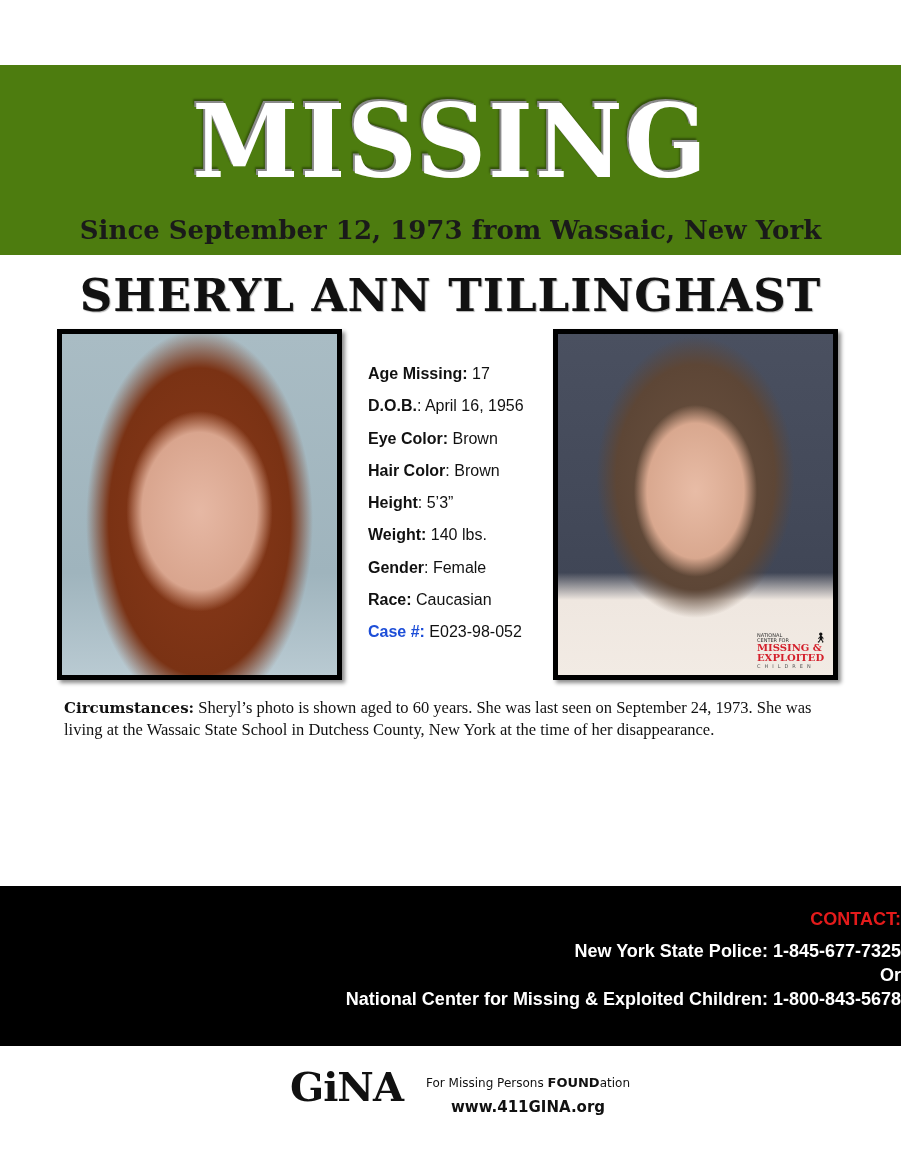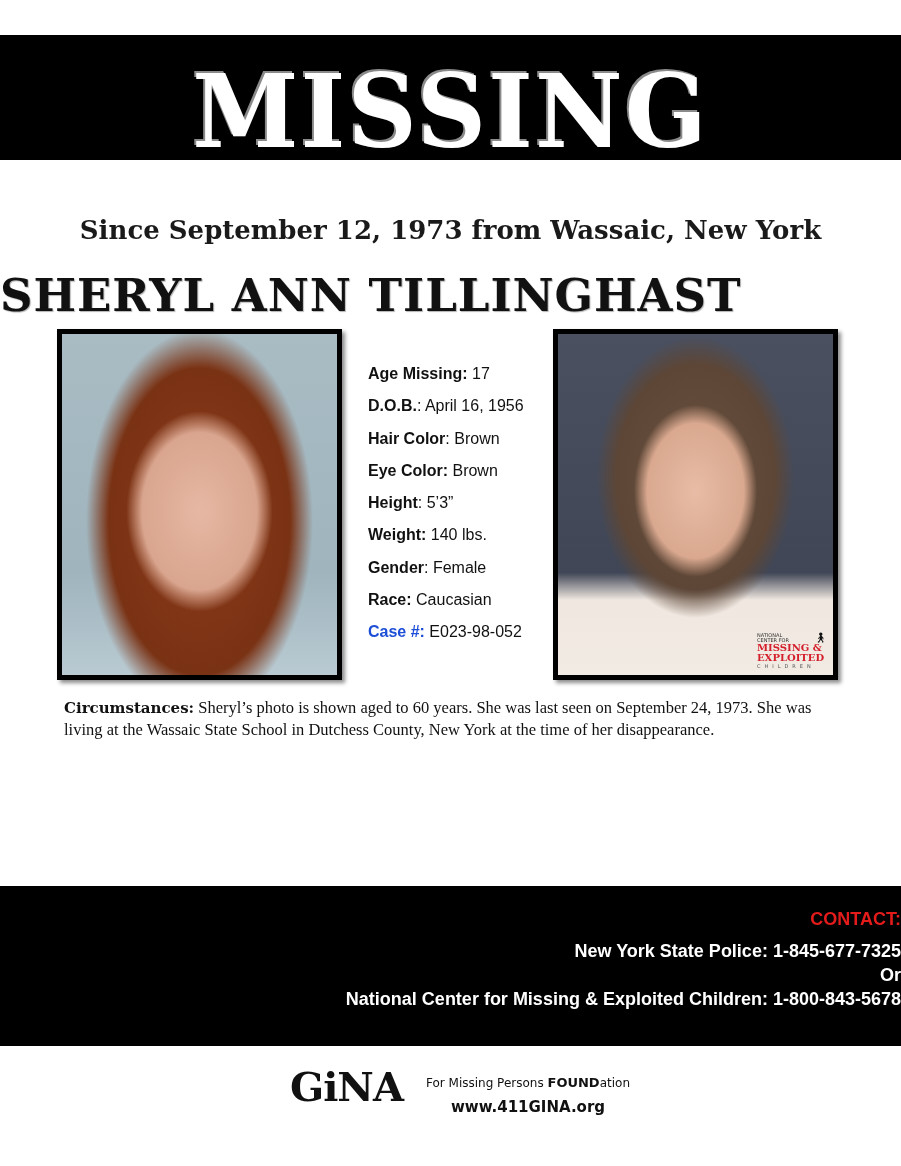--- a/index.html
+++ b/index.html
@@ -10,24 +10,24 @@
     body {
       width: 901px;
       height: 1166px;
       position: relative;
       overflow: hidden;
       font-family: "Liberation Sans", sans-serif;
     }
     .banner {
       position: absolute;
       left: 0;
-      top: 35px;
-      width: 901px;
-      height: 125px;
-      background: #000000;
+      top: 65px;
+      width: 901px;
+      height: 190px;
+      background: #4d7c0f;
     }
     .banner-title {
       position: absolute;
       left: 0;
       top: 22px;
       width: 901px;
       text-align: center;
       font-family: "DejaVu Serif", serif;
       font-weight: bold;
       font-size: 96px;
@@ -47,21 +47,21 @@
       font-weight: bold;
       font-size: 26px;
       line-height: 36px;
       color: #1a1a1a;
     }
     .name-line {
       position: absolute;
       left: 0;
       top: 266px;
       width: 901px;
-      text-align: left;
+      text-align: center;
       font-family: "DejaVu Serif", serif;
       font-weight: bold;
       font-size: 45px;
       line-height: 60px;
       color: #111111;
       letter-spacing: 1px;
       text-shadow: 1px 1px 1px rgba(0,0,0,0.3);
     }
     .photo-frame {
       position: absolute;
@@ -235,24 +235,24 @@
 <div class="photo-frame photo-left" title="Photo of Sheryl Ann Tillinghast at age 17"></div>
 
 <div class="details">
   <div class="detail-row">
     <span class="detail-label">Age Missing:</span><span> 17</span>
   </div>
   <div class="detail-row">
     <span class="detail-label">D.O.B.</span><span>: April 16, 1956</span>
   </div>
   <div class="detail-row">
+    <span class="detail-label">Eye Color:</span><span>  Brown</span>
+  </div>
+  <div class="detail-row">
     <span class="detail-label">Hair Color</span><span>:  Brown</span>
-  </div>
-  <div class="detail-row">
-    <span class="detail-label">Eye Color:</span><span>  Brown</span>
   </div>
   <div class="detail-row">
     <span class="detail-label">Height</span><span>:  5’3”</span>
   </div>
   <div class="detail-row">
     <span class="detail-label">Weight:</span><span>  140 lbs.</span>
   </div>
   <div class="detail-row">
     <span class="detail-label">Gender</span><span>:  Female</span>
   </div>

